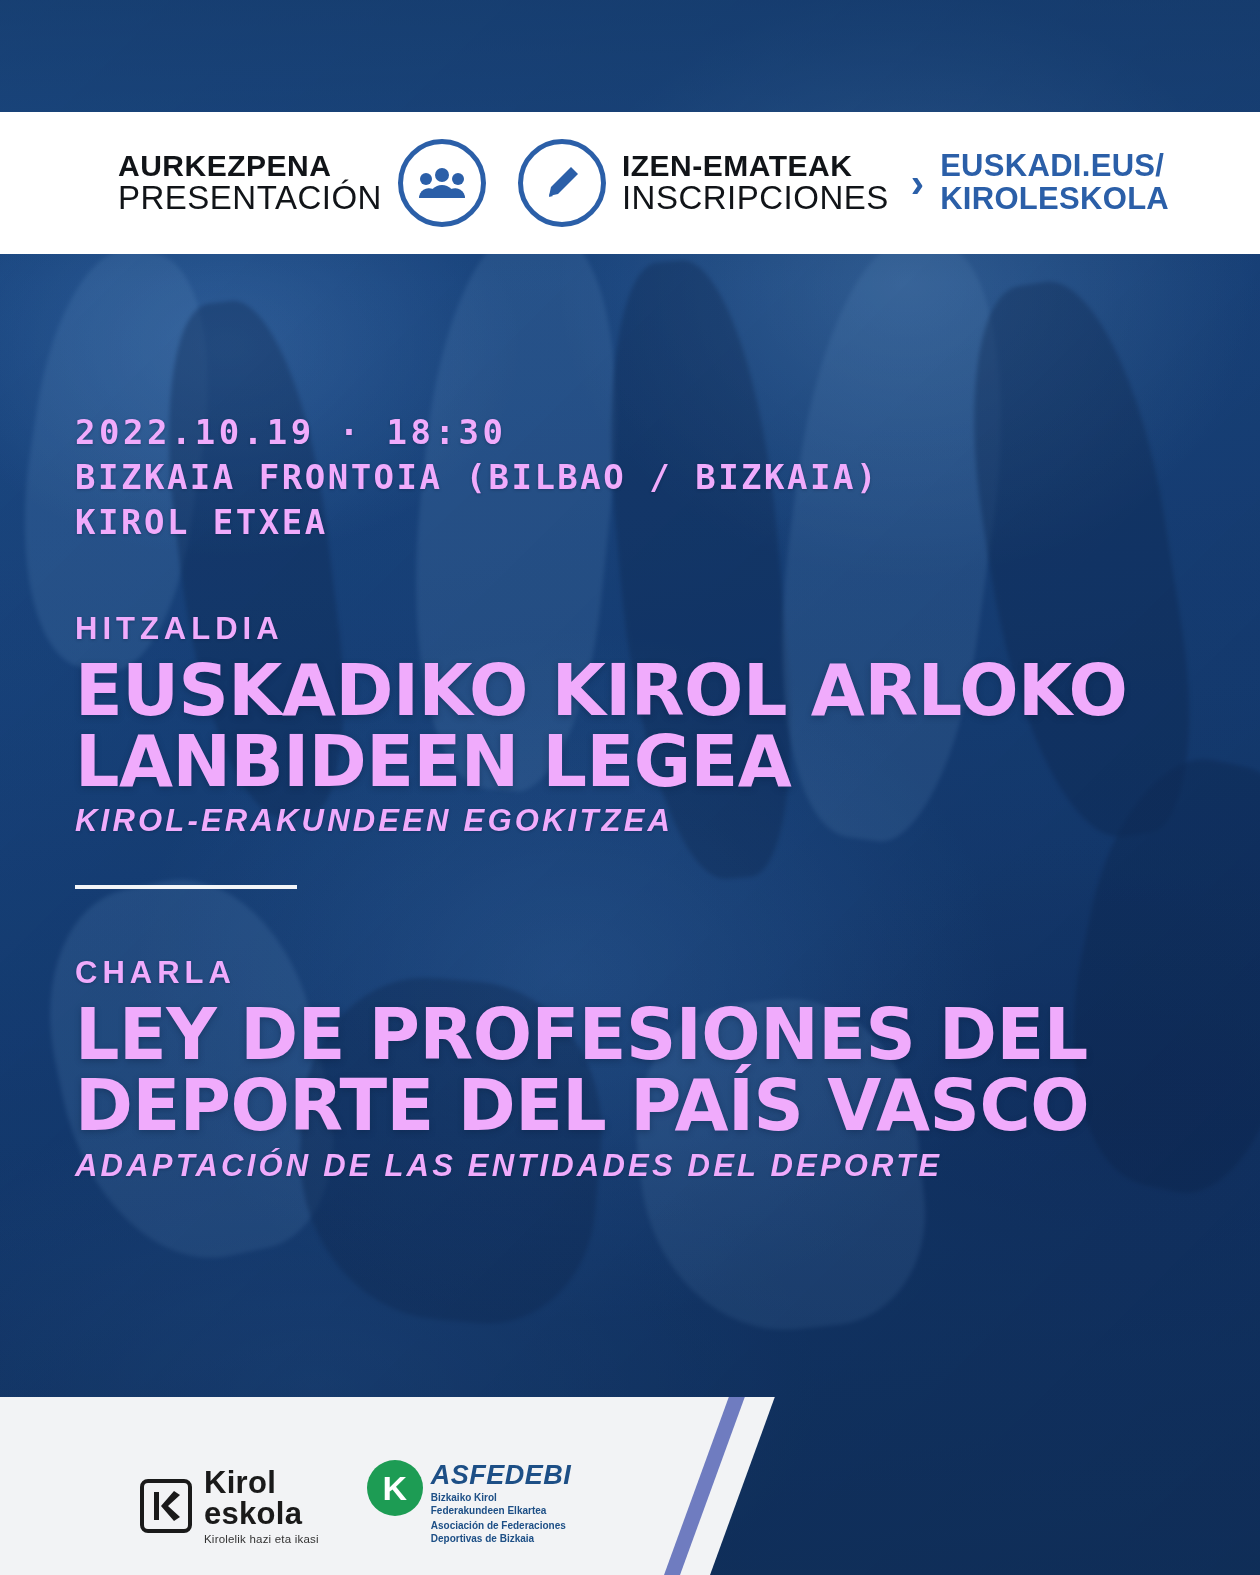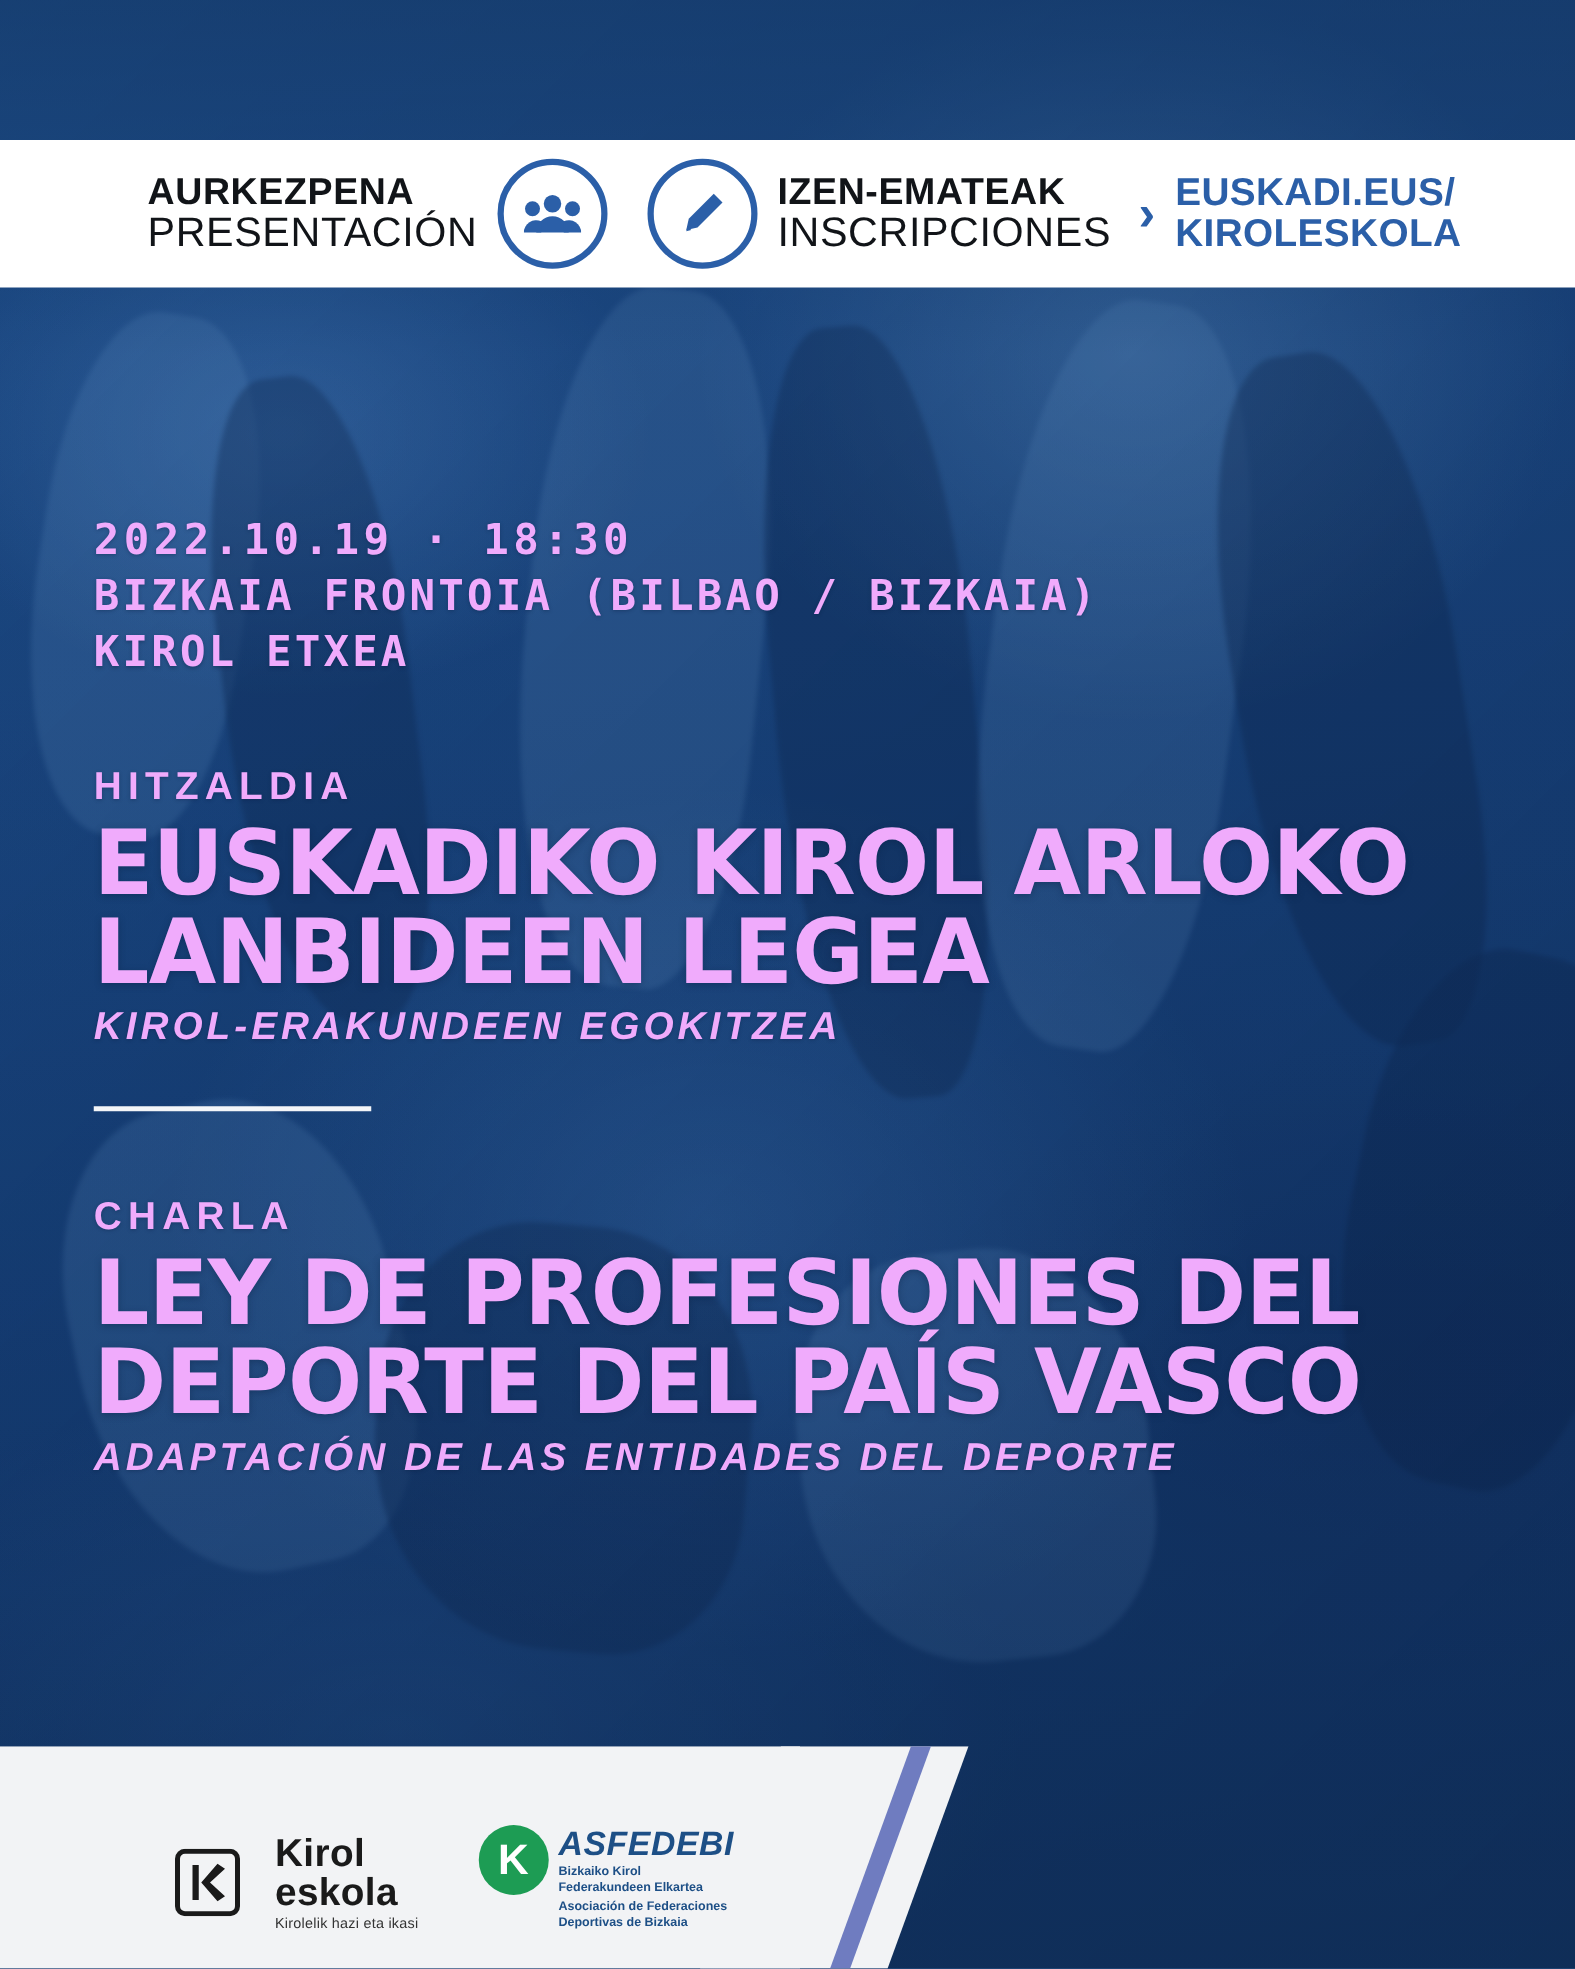--- a/index.html
+++ b/index.html
@@ -63,21 +63,21 @@
     background: linear-gradient(135deg, rgba(35,95,160,0.45), rgba(25,70,125,0.55));
     mix-blend-mode: multiply;
   }
 
   
   .topbar {
     position: absolute;
     left: 0;
     top: 112px;
     width: 1260px;
-    height: 118px;
+    height: 142px;
     background: #ffffff;
     display: flex;
     align-items: center;
     z-index: 5;
   }
   .topbar-inner {
     display: flex;
     align-items: center;
     width: 100%;
     padding: 0 34px 0 118px;
@@ -230,21 +230,21 @@
     position: absolute;
     left: 140px;
     bottom: 30px;
     display: flex;
     align-items: flex-end;
     gap: 48px;
   }
   .logo-kirol {
     display: flex;
     align-items: center;
-    gap: 28px;
+    gap: 12px;
   }
   .logo-mark {
     width: 52px;
     height: 54px;
     position: relative;
   }
   .logo-kirol-text {
     line-height: 1.0;
     color: #1a1a1a;
   }

